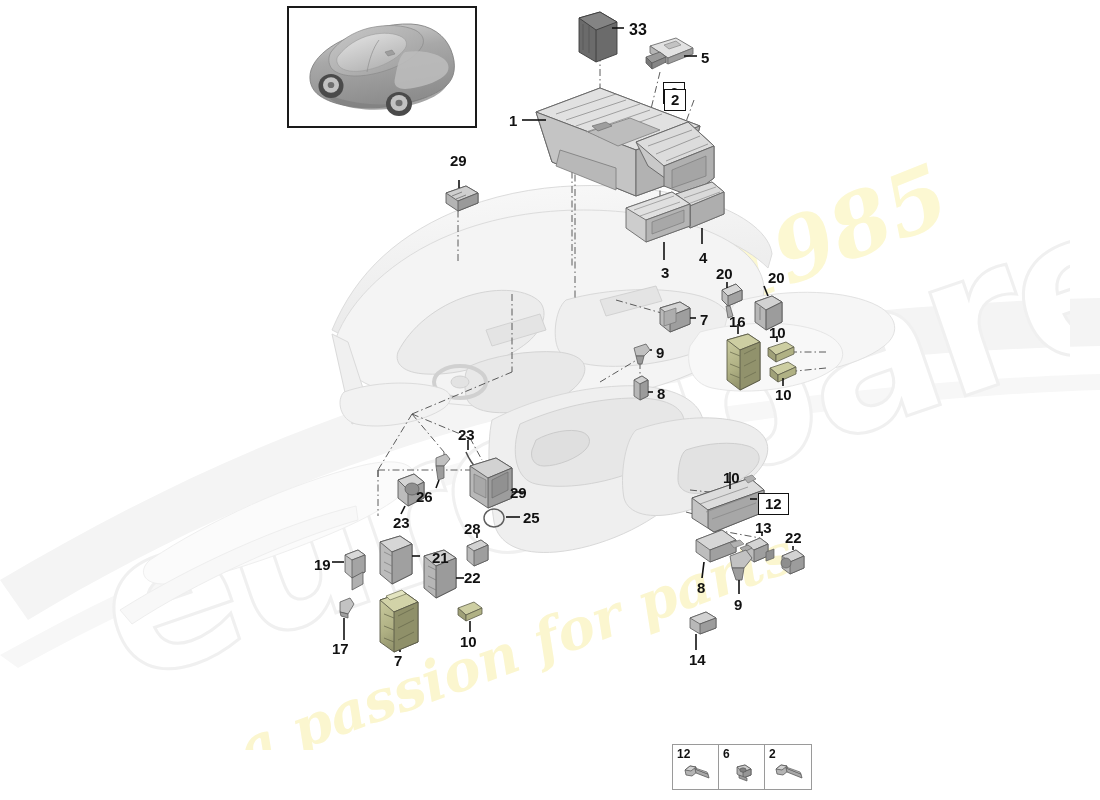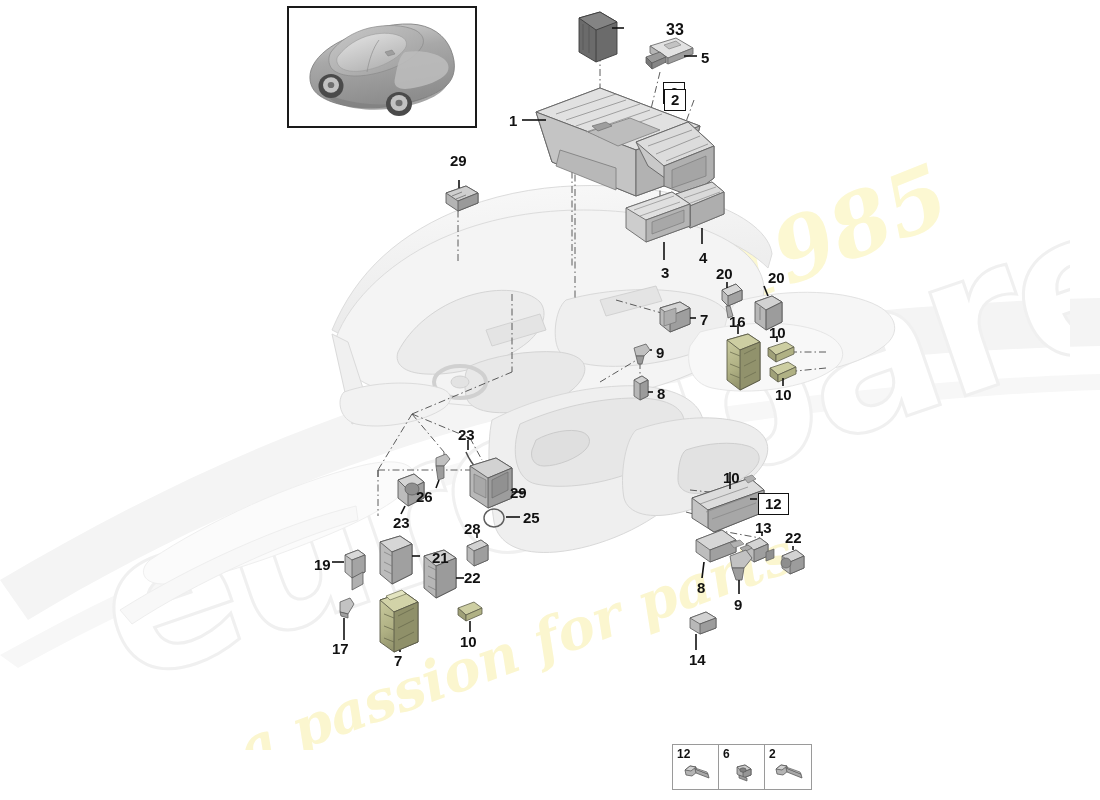--- a/index.html
+++ b/index.html
@@ -24,21 +24,21 @@
   #car-box{position:absolute;left:287px;top:6px;width:190px;height:122px;
            border:2px solid #1a1a1a;background:#fff;box-sizing:border-box;}
 
   
   #dash{position:absolute;left:0;top:0;width:1100px;height:800px;}
 
   
   .lbl{position:absolute;font-family:"Liberation Sans", sans-serif;
        font-size:15px;font-weight:700;color:#111;line-height:1;
        white-space:nowrap;}
-  .lbl.big{font-size:16px;margin-left:37px;}
+  .lbl.big{font-size:16px;}
   .lbl.boxed{border:1.5px solid #111;padding:2px 6px 3px 6px;background:#fff;
              font-size:15px;}
 
   
   #legend{position:absolute;left:672px;top:744px;height:46px;
           display:flex;border:1px solid #9a9a9a;background:#fff;box-sizing:border-box;}
   .legend-cell{position:relative;width:46px;height:100%;
                border-right:1px solid #9a9a9a;box-sizing:border-box;}
   .legend-cell:last-child{border-right:none;}
   .legend-num{position:absolute;left:4px;top:2px;font-size:12px;font-weight:700;color:#111;}

